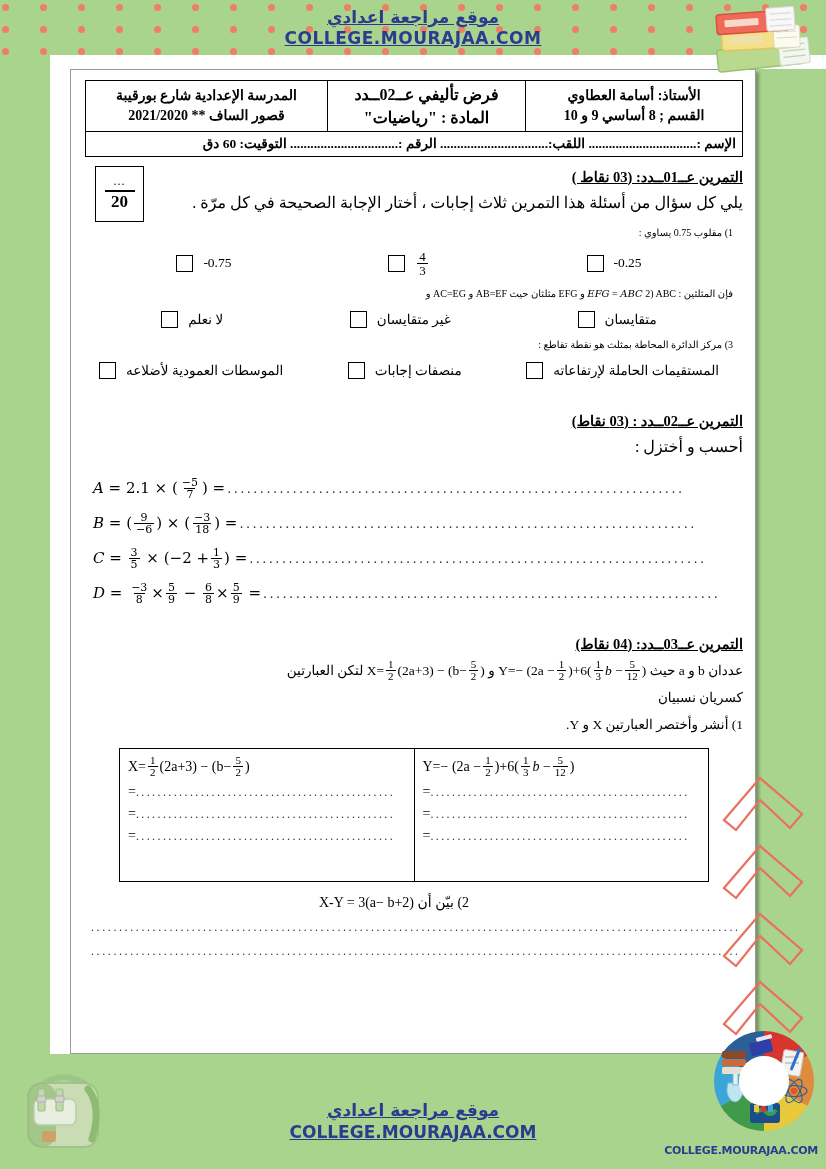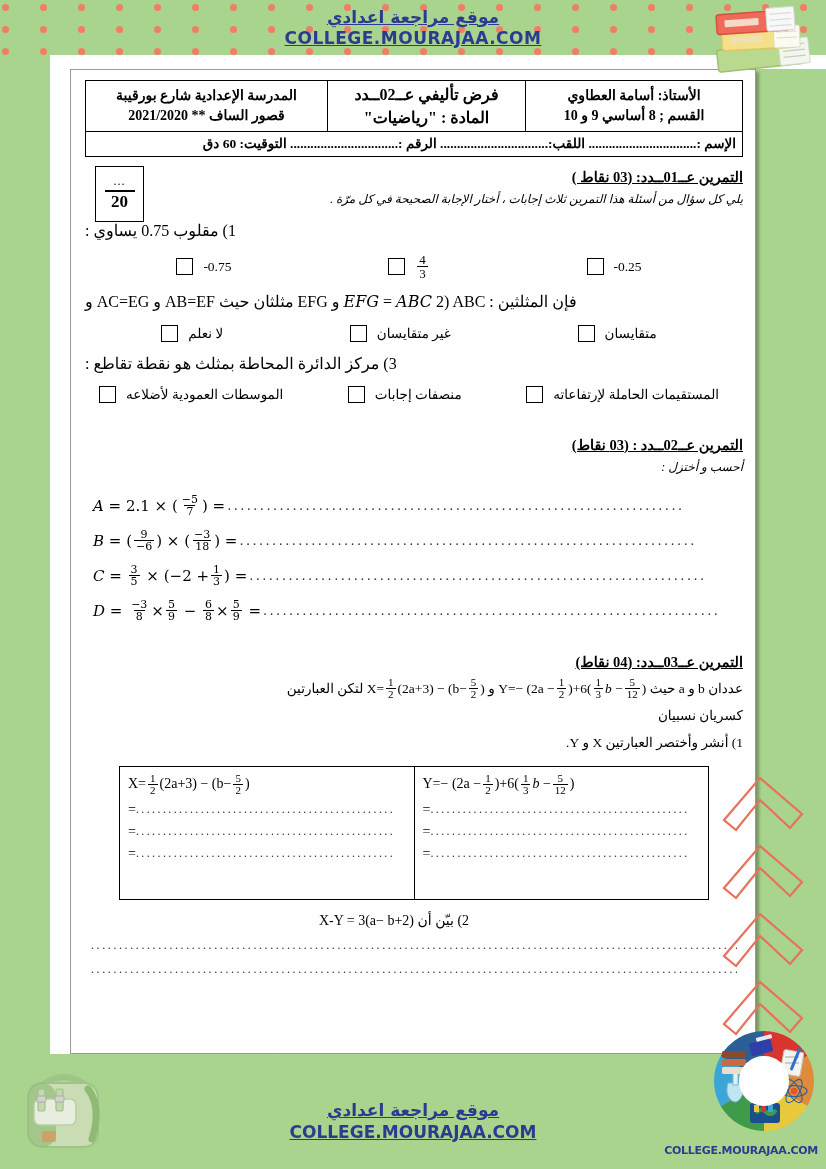--- a/index.html
+++ b/index.html
@@ -104,32 +104,32 @@
     background:#fff;
   }
   .grade-box .num-top{font-size:12px;line-height:9px;letter-spacing:1px;}
   .grade-box .bar{width:30px;height:2px;background:#000;margin:4px 0 1px;}
   .grade-box .num-bot{font-size:17px;font-weight:bold;line-height:18px;}
 
   .ex-title{
     text-align:right;font-size:14.5px;font-weight:bold;text-decoration:underline;
     margin:12px 0 4px 0;
   }
-  .ex-sub{text-align:right;font-size:12px;margin:2px 0;line-height:1.6;font-style:italic;}
+  .ex-sub{text-align:right;font-size:16px;margin:2px 0;line-height:1.6;}
 
   
   .choice-row{display:flex;flex-direction:row-reverse;align-items:center;margin:9px 0 2px 0;}
   .choice{display:flex;flex-direction:row-reverse;align-items:center;}
   .cbox{
     width:15px;height:15px;border:1.4px solid #000;background:#fff;display:inline-block;flex:none;
   }
   .clabel{font-size:13.5px;margin:0 10px;white-space:nowrap;}
   .clabel.ltr{direction:ltr;}
 
-  .q-line{text-align:left;font-size:16px;margin:8px 10px 0 0;line-height:1.7;}
+  .q-line{text-align:right;font-size:10px;margin:8px 10px 0 0;line-height:1.7;}
 
   
   .math-block{margin:14px 0 0 0;direction:ltr;text-align:left;padding-left:8px;}
   .math-line{
     display:flex;align-items:center;font-family:"DejaVu Serif","Liberation Serif",serif;
     font-size:15px;font-style:italic;margin:5px 0;height:30px;
   }
   .math-line .dotted{
     font-style:normal;letter-spacing:2.4px;color:#333;font-size:13px;overflow:hidden;
     white-space:nowrap;flex:1;margin-left:2px;

